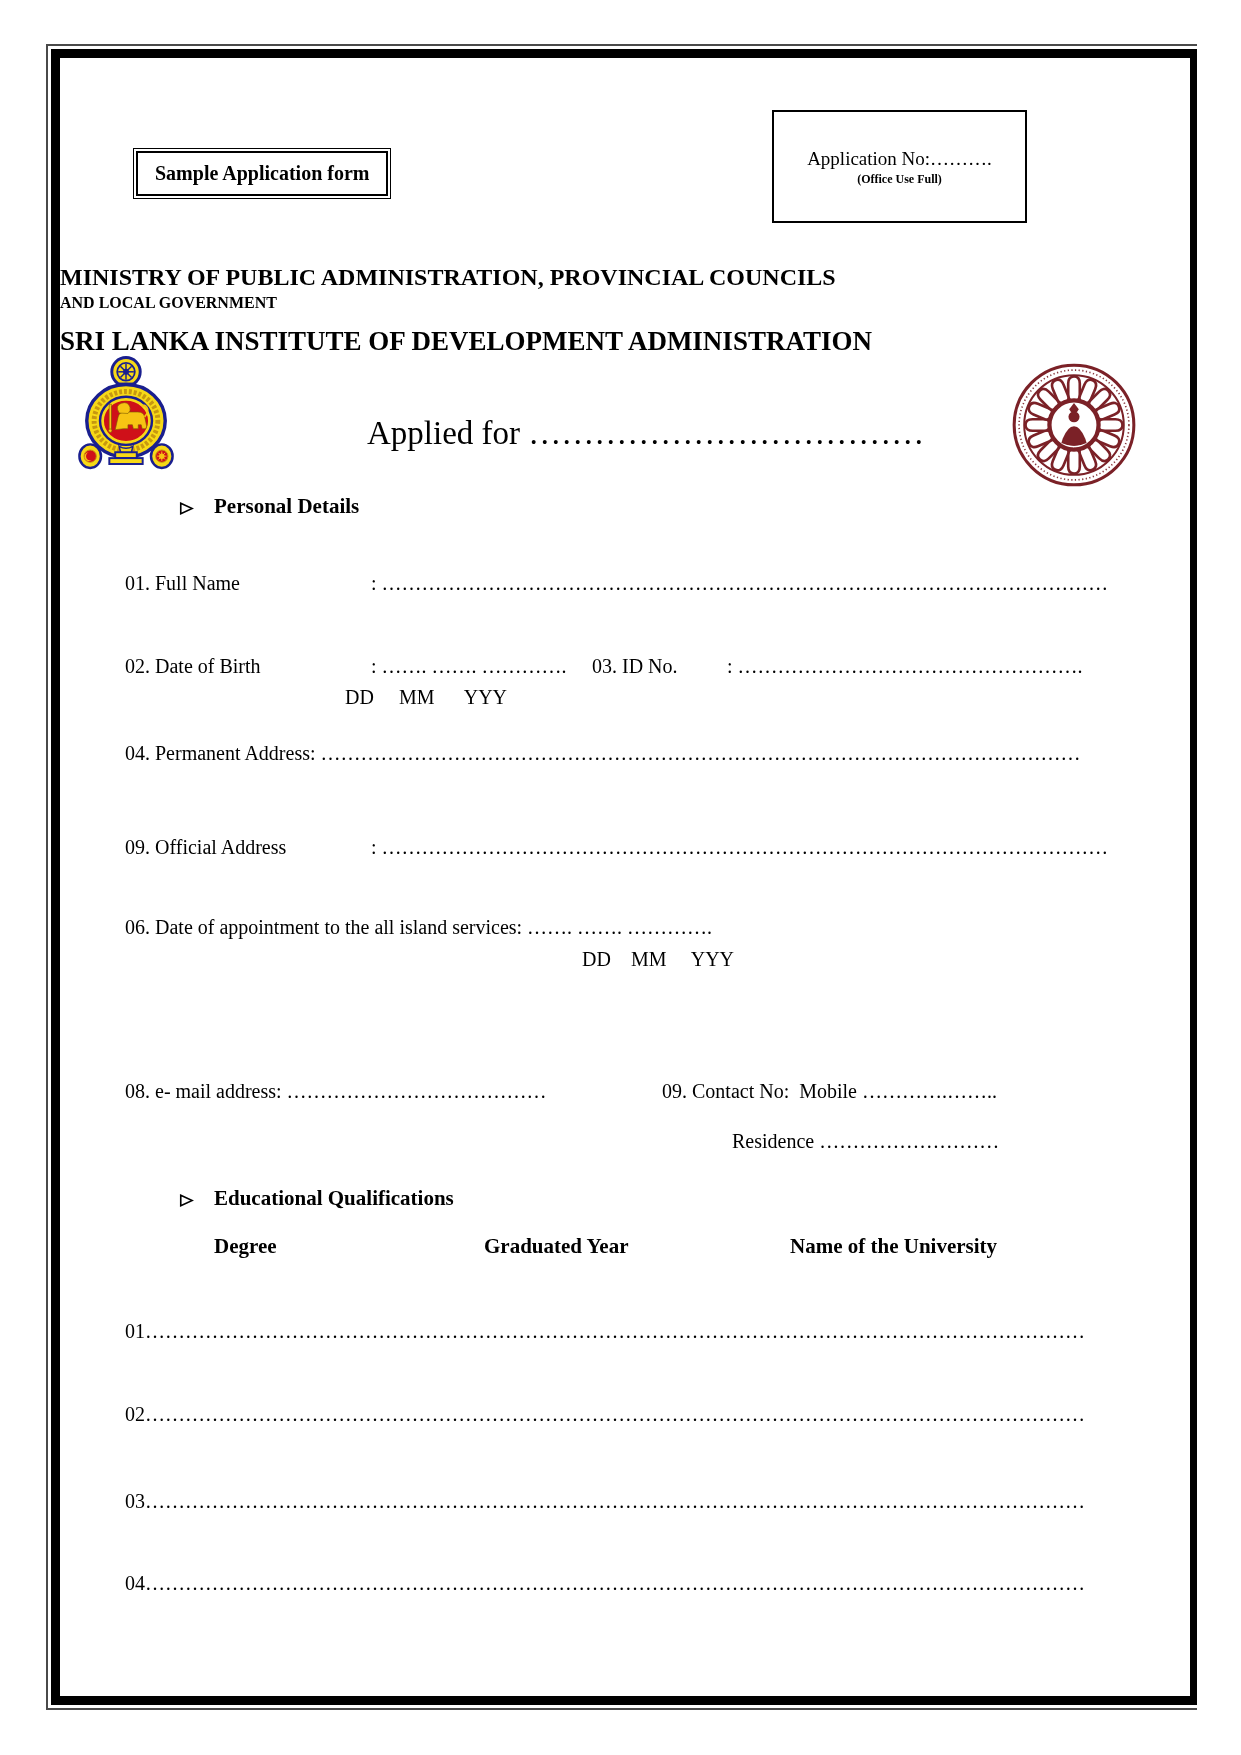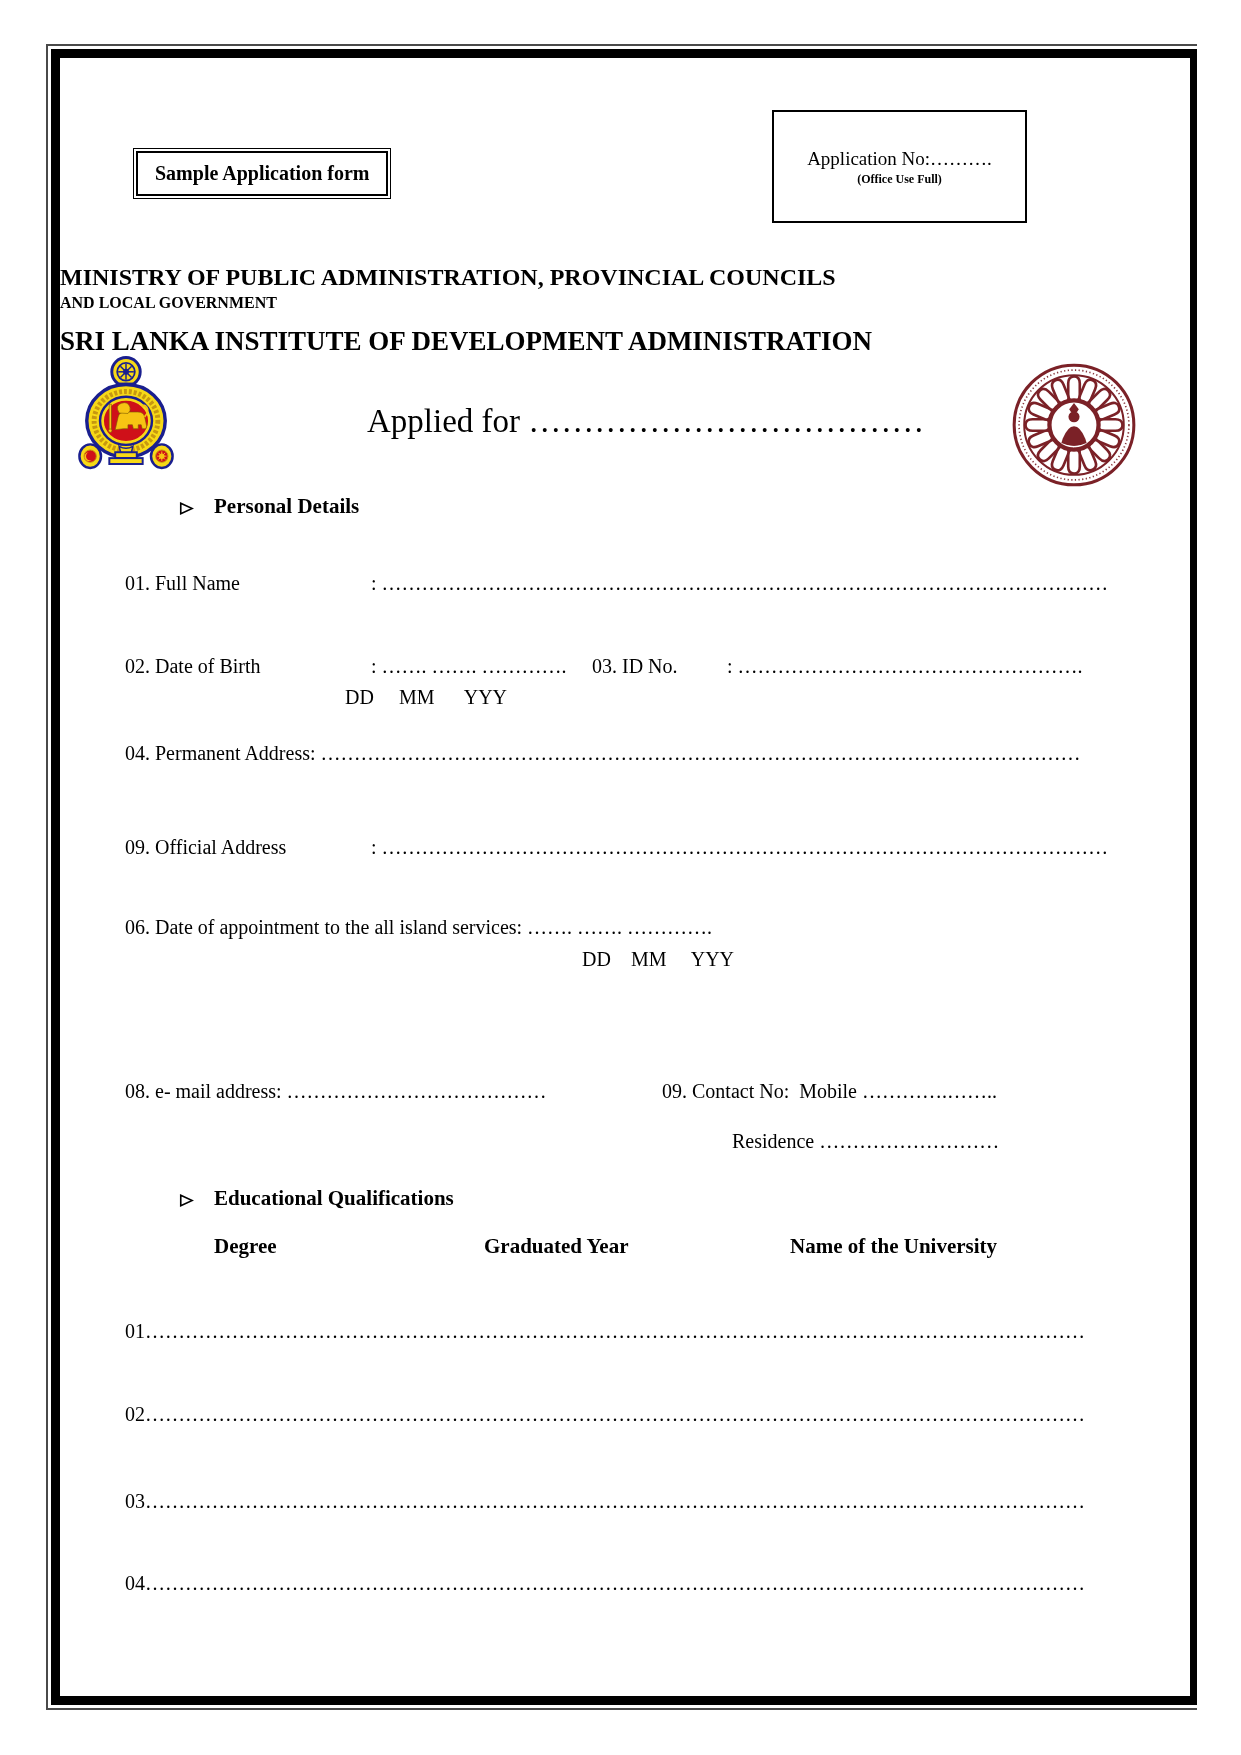--- a/index.html
+++ b/index.html
@@ -24,21 +24,21 @@
   }
   .appno-l1 { font-weight: normal; font-size: 19px; }
   .appno-l2 { font-weight: bold; font-size: 12px; margin-top: 2px; }
 
   .title { position: absolute; left: 0; width: 100%; font-weight: bold; white-space: nowrap; }
   .t1 { top: 206px; font-size: 24px; }
   .t2 { top: 236px; font-size: 16px; }
   .t3 { top: 252px; font-size: 27px; margin-top: 16px; }
 
   .emblem-left { position: absolute; left: 15px; top: 296px; width: 102px; height: 118px; }
-  .applied { position: absolute; left: 307px; top: 345px; font-size: 33px; white-space: nowrap; }
+  .applied { position: absolute; left: 307px; top: 357px; font-size: 33px; white-space: nowrap; }
   .logo-right { position: absolute; left: 951px; top: 304px; width: 126px; height: 126px; }
 
   .sec-head { position: absolute; left: 65px; width: 982px; height: 28px; font-weight: bold; font-size: 21px; }
   .sec-head .bullet { position: absolute; left: 54px; top: 3px; width: 15px; height: 15px; }
   .sec-head .lab { position: absolute; left: 89px; top: 0; white-space: nowrap; }
 
   .row {
     position: absolute; left: 65px; width: 982px; height: 27px;
     font-size: 20px; line-height: 27px; white-space: nowrap; overflow: hidden;
   }

